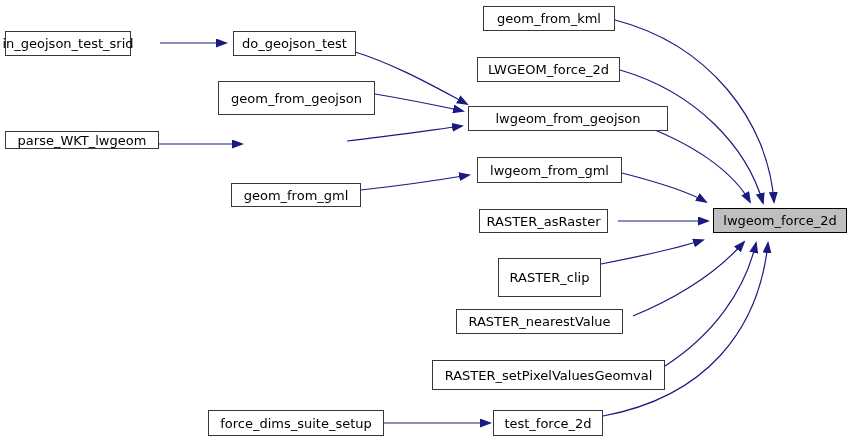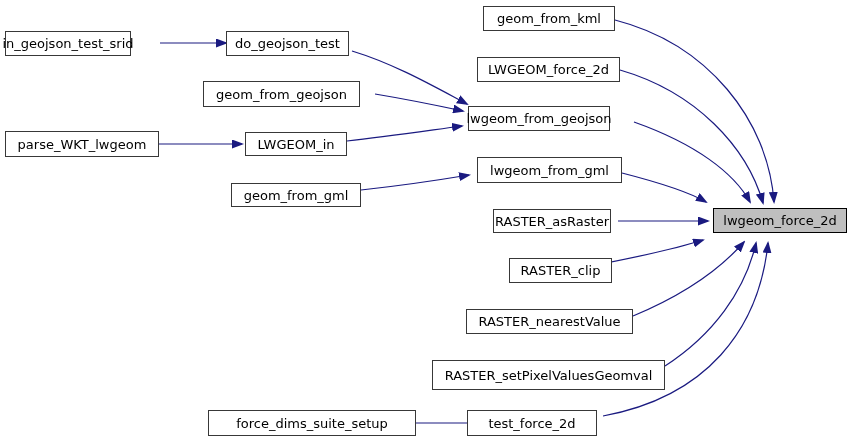--- a/index.html
+++ b/index.html
@@ -62,45 +62,44 @@
       <path d="M618,221 L708,221" marker-end="url(#arrow)"></path>
       <path d="M601,264 C642,256 678,248 703,240" marker-end="url(#arrow)"></path>
       <path d="M633,316 C686,294 722,267 744,242" marker-end="url(#arrow)"></path>
       <path d="M665,366 C713,335 745,291 756,243" marker-end="url(#arrow)"></path>
       <path d="M603,416 C706,397 759,330 768,243" marker-end="url(#arrow)"></path>
     </g>
   </svg>
 
   <div class="node" style="left:5px;   top:31px;  width:126px; height:25px">in_geojson_test_srid</div>
 
-  <div class="node" style="left:226px; top:31px;  width:123px; height:25px">do_geojson_test</div>
+  <div class="node" style="left:233px; top:31px;  width:123px; height:25px">do_geojson_test</div>
 
   <div class="node" style="left:483px; top:6px;   width:132px; height:25px">geom_from_kml</div>
 
   <div class="node" style="left:477px; top:57px;  width:143px; height:25px">LWGEOM_force_2d</div>
 
-  <div class="node" style="left:203px; top:81px;  width:157px; height:26px">geom_from_geojson</div>
+  <div class="node" style="left:218px; top:81px;  width:157px; height:34px">geom_from_geojson</div>
 
-  <div class="node" style="left:468px; top:106px; width:142px; height:25px">lwgeom_from_geojson</div>
+  <div class="node" style="left:468px; top:106px; width:200px; height:25px">lwgeom_from_geojson</div>
 
-  <div class="node" style="left:5px;   top:131px; width:154px; height:26px">parse_WKT_lwgeom</div>
+  <div class="node" style="left:5px;   top:131px; width:154px; height:18px">parse_WKT_lwgeom</div>
 
-  <div class="node" style="left:245px; top:132px; width:102px; height:24px">LWGEOM_in</div>
 
   <div class="node" style="left:477px; top:157px; width:145px; height:26px">lwgeom_from_gml</div>
 
   <div class="node" style="left:231px; top:183px; width:130px; height:24px">geom_from_gml</div>
 
-  <div class="node" style="left:493px; top:209px; width:118px; height:24px">RASTER_asRaster</div>
+  <div class="node" style="left:479px; top:209px; width:129px; height:24px">RASTER_asRaster</div>
 
   <div class="node target" style="left:713px; top:208px; width:134px; height:25px">lwgeom_force_2d</div>
 
-  <div class="node" style="left:509px; top:258px; width:103px; height:25px">RASTER_clip</div>
+  <div class="node" style="left:498px; top:258px; width:103px; height:39px">RASTER_clip</div>
 
-  <div class="node" style="left:466px; top:309px; width:167px; height:25px">RASTER_nearestValue</div>
+  <div class="node" style="left:456px; top:309px; width:167px; height:25px">RASTER_nearestValue</div>
 
   <div class="node" style="left:432px; top:360px; width:233px; height:30px">RASTER_setPixelValuesGeomval</div>
 
-  <div class="node" style="left:208px; top:410px; width:208px; height:26px">force_dims_suite_setup</div>
+  <div class="node" style="left:208px; top:410px; width:176px; height:26px">force_dims_suite_setup</div>
 
-  <div class="node" style="left:467px; top:410px; width:130px; height:26px">test_force_2d</div>
+  <div class="node" style="left:493px; top:410px; width:110px; height:26px">test_force_2d</div>
 
 </div>
 
 </body></html>

